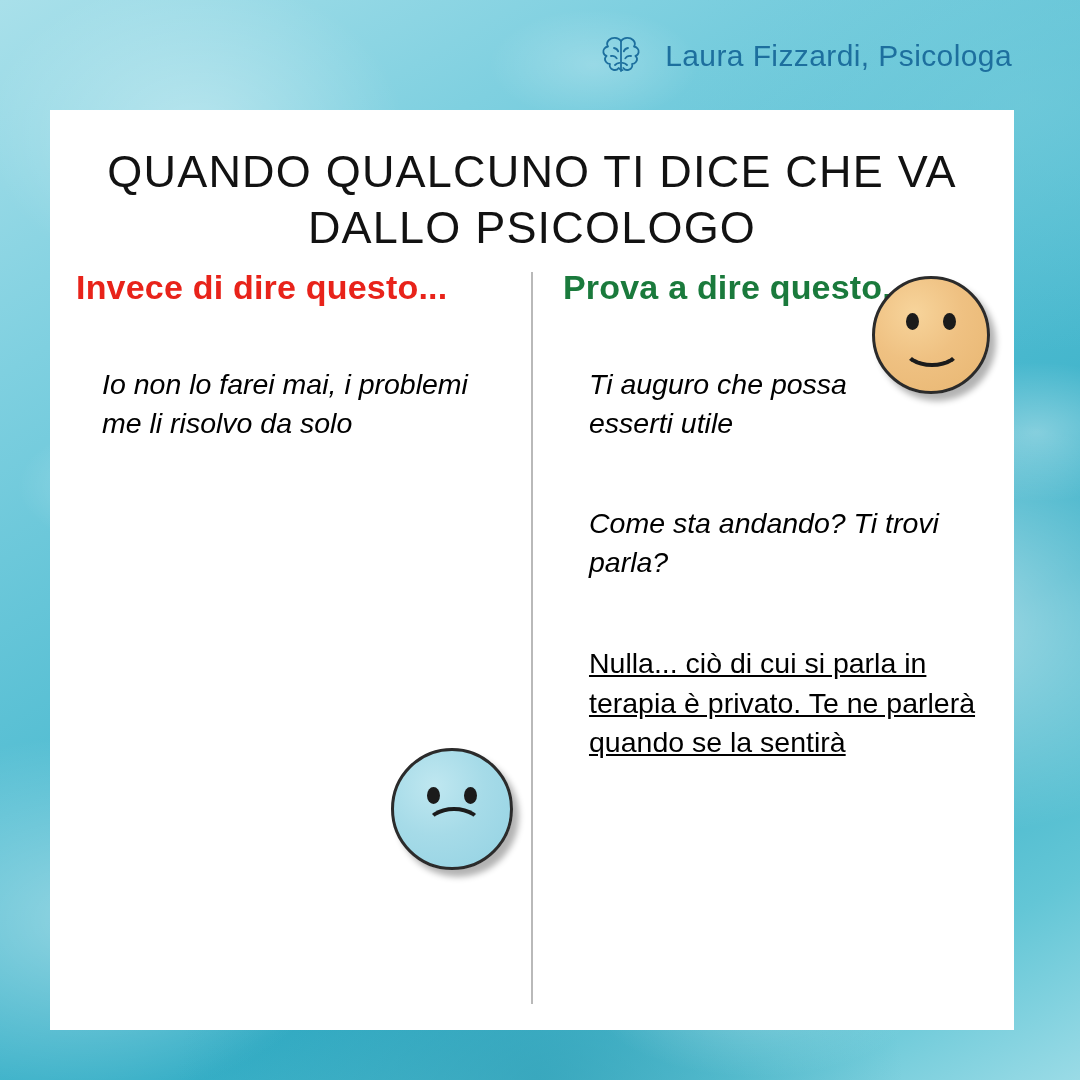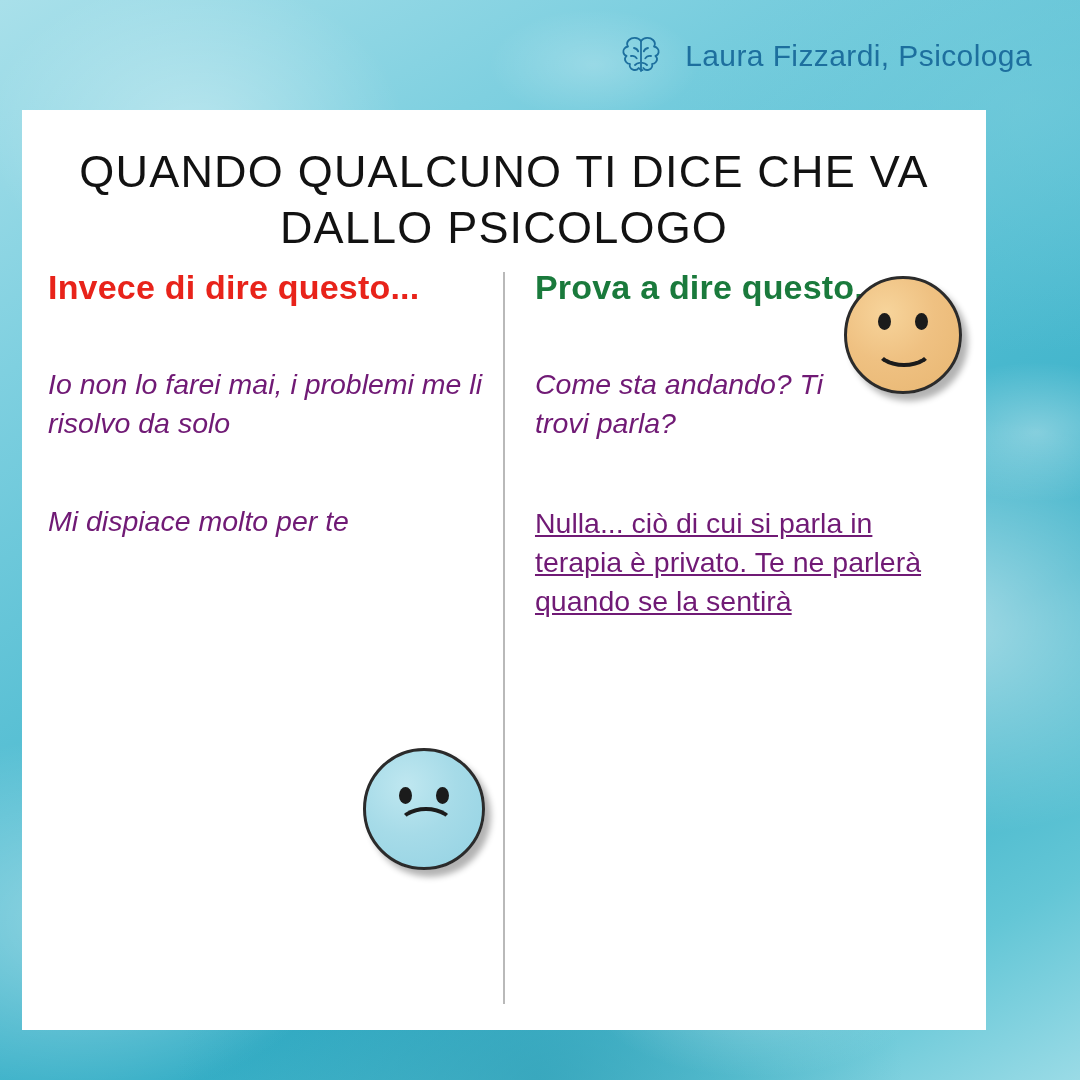--- a/index.html
+++ b/index.html
@@ -35,38 +35,38 @@
       radial-gradient(ellipse 240px 120px at 70% 92%, rgba(255,255,255,0.28), rgba(255,255,255,0) 70%),
       radial-gradient(ellipse 180px 100px at 96% 40%, rgba(255,255,255,0.35), rgba(255,255,255,0) 70%),
       radial-gradient(ellipse 150px 80px at 55% 6%, rgba(255,255,255,0.22), rgba(255,255,255,0) 70%);
     pointer-events: none;
   }
 
   
   .brand {
     position: absolute;
     top: 34px;
-    right: 48px;
+    right: 68px;
     display: flex;
     align-items: center;
     gap: 20px;
     z-index: 5;
   }
   .brand-text {
     font-size: 30px;
     color: #1d6f9e;
     letter-spacing: 0.4px;
     white-space: nowrap;
   }
   .brain-icon { width: 48px; height: 44px; display: block; }
 
   
   .card {
     position: absolute;
-    left: 22px;
+    left: 50px;
     top: 110px;
     width: 964px;
     height: 920px;
     background: #ffffff;
     z-index: 4;
   }
 
   .title {
     margin: 34px 40px 0 40px;
     text-align: center;
@@ -108,21 +108,22 @@
     margin-bottom: 58px;
   }
   .col.left  .col-head { color: #e8231a; }
   .col.right .col-head { color: #1a7a3c; }
 
   .lines { position: relative; }
 
   .line {
     font-size: 28.5px;
     line-height: 1.38;
-    color: #701a75;
+    color: #000000;
+    margin-left: 26px;
   }
   .col.left .line  { font-style: italic; }
   .col.right .line { font-style: italic; }
   .col.right .line.plain { font-style: normal; text-decoration: underline; }
 
   
   .col.left  .line:nth-child(1) { margin-top: 0; }
   .col.left  .line:nth-child(2) { margin-top: 58px; }
   .col.left  .line:nth-child(3) { margin-top: 102px; }
   .col.left  .line:nth-child(4) { margin-top: 132px; }
@@ -205,35 +206,35 @@
   <div class="card">
 
     <h1 class="title">QUANDO QUALCUNO TI DICE CHE VA DALLO PSICOLOGO</h1>
 
     <div class="columns">
 
       <div class="col left">
         <div class="col-head">Invece di dire questo...</div>
         <div class="lines">
           <div class="line">Io non lo farei mai, i problemi me li risolvo da solo</div>
-          <div class="line">Mi dispiace molto per te</div>
         </div>
 
         <div class="face face-sad">
           <span class="eye l"></span>
           <span class="eye r"></span>
           <span class="mouth-frown"></span>
         </div>
       </div>
 
       <div class="divider"></div>
 
       <div class="col right">
         <div class="col-head">Prova a dire questo...</div>
         <div class="lines">
+          <div class="line">Ti auguro che possa esserti utile</div>
           <div class="line">Come sta andando? Ti trovi parla?</div>
           <div class="line plain">Nulla... ciò di cui si parla in terapia è privato. Te ne parlerà quando se la sentirà</div>
         </div>
 
         <div class="face face-happy">
           <span class="eye l"></span>
           <span class="eye r"></span>
           <span class="mouth-smile"></span>
         </div>
       </div>

